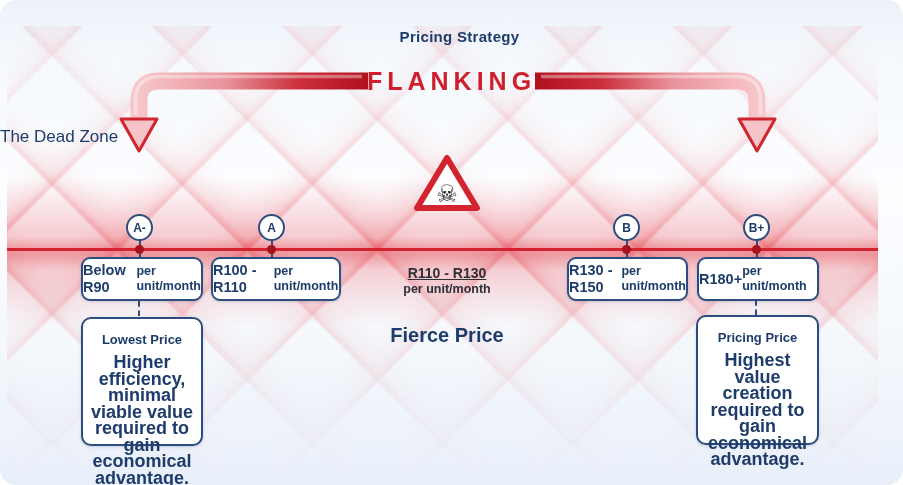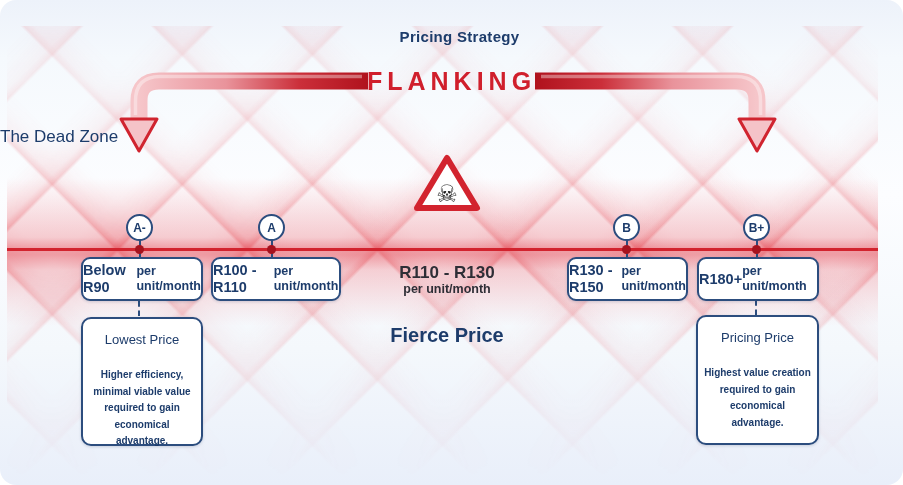--- a/index.html
+++ b/index.html
@@ -28,29 +28,29 @@
   .dot{position:absolute;width:9px;height:9px;top:245px;border-radius:50%;background:#a5121e;z-index:3;}
   .mcircle{position:absolute;top:214px;width:27px;height:27px;border:2.5px solid #2c4d7e;background:#fff;
          border-radius:50%;box-sizing:border-box;display:flex;align-items:center;justify-content:center;
          color:#1d3c6b;font-size:12px;font-weight:700;z-index:4;}
   .pricebox{position:absolute;top:257px;height:44px;border:2.5px solid #2c4d7e;border-radius:9px;background:#fff;
          box-sizing:border-box;display:flex;flex-direction:row;align-items:center;justify-content:center;
          color:#1d3c6b;z-index:4;box-shadow:0 1px 3px rgba(30,50,90,.18);}
   .pricebox .p1{font-size:14.5px;font-weight:700;line-height:17px;}
   .pricebox .p2{font-size:12.5px;font-weight:600;line-height:15px;}
   .center-price{position:absolute;left:380px;width:134px;top:264px;text-align:center;color:#2e2e36;}
-  .center-price .p1{font-size:17px;font-weight:700;line-height:18px;}
+  .center-price .p1{font-size:14px;font-weight:700;line-height:18px;text-decoration:underline;}
   .center-price .p2{font-size:12.5px;font-weight:600;line-height:15px;}
   .fierce{position:absolute;left:372px;width:150px;top:325px;text-align:center;
           color:#1d3c6b;font-size:20px;font-weight:700;line-height:21px;}
   .connector{position:absolute;width:0;height:15px;border-left:2.5px dashed #2c4d7e;}
   .detailbox{position:absolute;border:2.5px solid #2c4d7e;border-radius:10px;background:#fff;box-sizing:border-box;
           text-align:center;color:#1d3c6b;padding:13px 5px 8px 5px;z-index:4;box-shadow:0 1px 3px rgba(30,50,90,.18);}
-  .detailbox .h{font-size:13px;font-weight:400;margin-bottom:20px;}
-  .detailbox .b{font-size:10px;font-weight:600;line-height:16.5px;}
+  .detailbox .h{font-size:13px;font-weight:700;margin-bottom:7px;}
+  .detailbox .b{font-size:18px;font-weight:600;line-height:16.5px;}
 </style>
 </head>
 <body>
 
 <div class="page">
   <div class="card">
     <div class="pattern"></div>
     <div class="glow"></div>
 
     <div class="title">Pricing Strategy</div>

